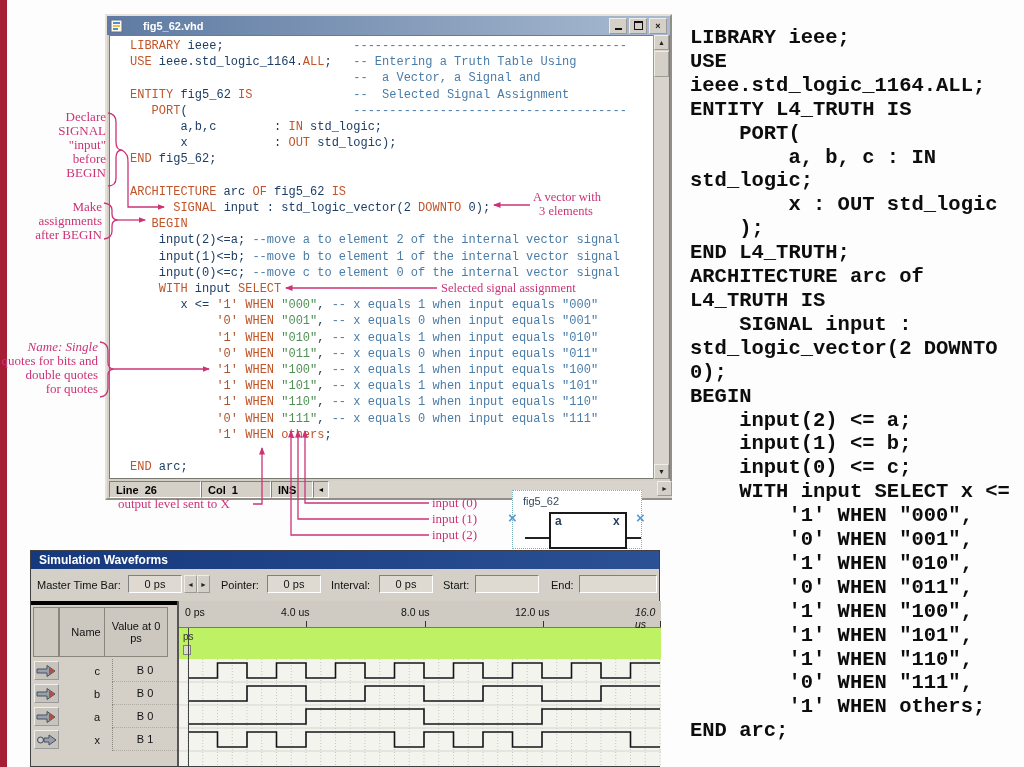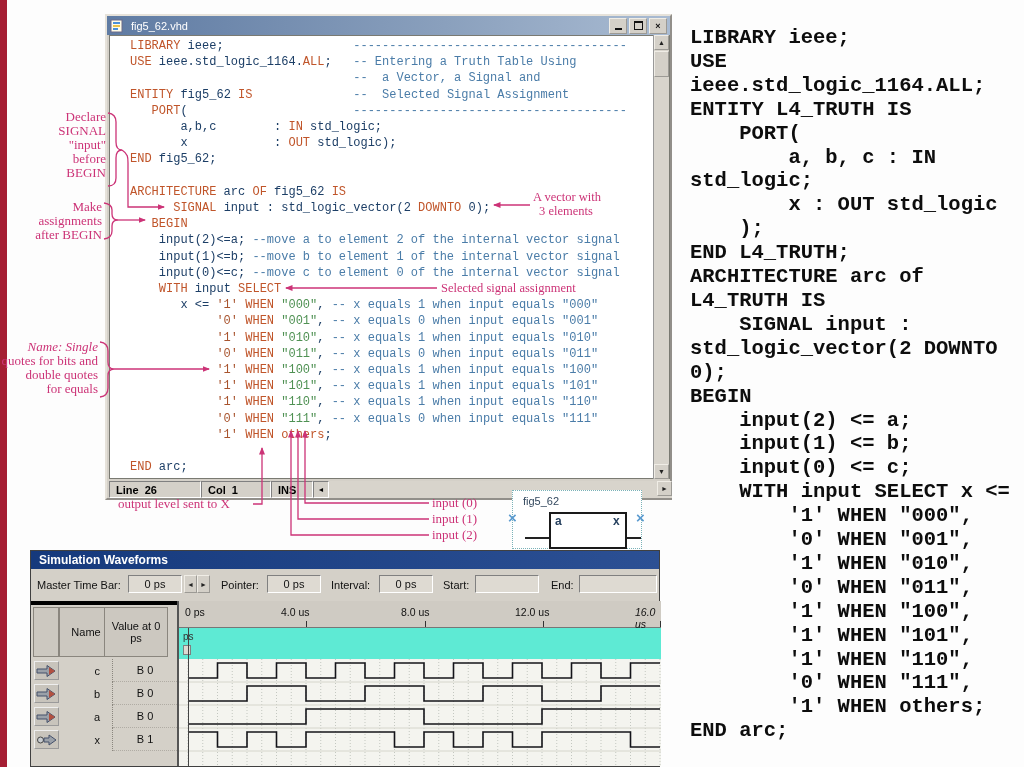--- a/index.html
+++ b/index.html
@@ -6,21 +6,21 @@
   #screen{position:relative;width:1024px;height:767px;background:#fdfdfd;overflow:hidden;
           font-family:"Liberation Sans",sans-serif;}
   .abs{position:absolute;}
   
   #left-stripe{left:0;top:0;width:7px;height:767px;background:#a51e33;}
   
   #editor{left:105px;top:14px;width:567px;height:486px;background:#d4d0c8;
           border:2px outset #e6e2da;box-sizing:border-box;}
   #ed-title{left:0;top:0;right:0;height:19px;background:linear-gradient(90deg,#5f7ba3,#8aa0bd 60%,#a9bbd2);
             display:flex;align-items:center;padding:0 3px;}
-  #ed-title .ttl{color:#fff;font-weight:normal;font-size:11px;margin-left:8px;flex:1;}
+  #ed-title .ttl{color:#fff;font-weight:bold;font-size:11px;margin-left:20px;flex:1;}
   .winbtn{width:16px;height:14px;background:#d4d0c8;border:1px outset #f0ede6;margin-left:2px;
           display:flex;align-items:center;justify-content:center;font-size:9px;font-weight:bold;color:#111;}
   .glyph-min{width:7px;height:2px;background:#111;margin-top:7px;}
   .glyph-res{width:7px;height:6px;border:1px solid #111;border-top-width:2px;}
   #ed-body{left:2px;top:19px;width:561px;height:444px;background:#fff;border:1px solid #7a7a72;
            box-sizing:border-box;overflow:hidden;}
   #code-lines{position:absolute;left:20px;top:2px;font-family:"Liberation Mono",monospace;
               font-size:12px;font-weight:400;line-height:16.2px;white-space:pre;color:#1c3e66;}
   #code-lines .kw{color:#c0552a;}
   #code-lines .com{color:#4a7ca8;}
@@ -45,21 +45,21 @@
             box-sizing:border-box;font-size:11px;display:flex;align-items:center;justify-content:center;}
   .spin{position:absolute;top:6px;width:13px;height:18px;background:#d4d0c8;border:1px outset #f0ede6;box-sizing:border-box;
         font-size:7px;display:flex;align-items:center;justify-content:center;color:#222;}
   #wp-main{left:0;top:50px;width:628px;height:165px;}
   .hdrcell{position:absolute;top:6px;height:50px;background:#ccc8c0;border:1px solid #8a867e;box-sizing:border-box;
            display:flex;align-items:center;justify-content:center;text-align:center;font-size:11px;color:#111;}
   #wv-sep{position:absolute;left:146px;top:0;width:2px;height:165px;background:#555;}
   #wv-scale{position:absolute;left:148px;top:0;width:482px;height:27px;background:#cfcbc3;border-bottom:1px solid #777;
             font-size:10.5px;color:#111;box-sizing:border-box;}
   .tick{position:absolute;bottom:0;width:1px;height:6px;background:#333;}
-  #wv-marker{position:absolute;left:148px;top:27px;width:482px;height:31px;background:#5eead4;font-size:10px;color:#333;}
+  #wv-marker{position:absolute;left:148px;top:27px;width:482px;height:31px;background:#bef264;font-size:10px;color:#333;}
   #wv-handle{position:absolute;left:4px;top:17px;width:8px;height:10px;background:#dedad2;border:1px solid #808080;box-sizing:border-box;}
   #wv-cursor{position:absolute;left:157px;top:27px;width:1px;height:138px;background:#444;}
   #wave-rows{position:absolute;left:0;top:58px;width:148px;height:107px;}
   .wrow{position:absolute;left:0;width:148px;height:23px;}
   .rowbtn{position:absolute;left:3px;top:2px;width:25px;height:19px;background:#c8c4bc;border:1px outset #eee;
           box-sizing:border-box;display:flex;align-items:center;justify-content:center;}
   .namecell{position:absolute;left:28px;top:0;width:54px;height:23px;border-right:1px dotted #8a867e;
             box-sizing:border-box;display:flex;align-items:center;justify-content:flex-end;padding-right:12px;font-size:11px;color:#111;}
   .valcell{position:absolute;left:82px;top:0;width:64px;height:23px;border-bottom:1px dotted #b0aca4;
            box-sizing:border-box;display:flex;align-items:center;justify-content:center;font-size:11px;color:#111;}
@@ -276,21 +276,21 @@
   </div>
   <div class="ann right" style="right:922px;left:auto;top:200px;">
     <div>Make</div>
     <div>assignments</div>
     <div>after BEGIN</div>
   </div>
   <div class="ann right" style="right:926px;left:auto;top:340px;">
     <div style="font-style:italic;">Name: Single</div>
     <div>quotes for bits and</div>
     <div>double quotes</div>
-    <div>for equals</div>
+    <div>for quotes</div>
   </div>
   <div class="ann" style="left:533px;top:190px;font-size:12.5px;">
     <div>A vector with</div>
     <div style="padding-left:6px;">3 elements</div>
   </div>
   <div class="ann" style="left:441px;top:281px;font-size:12.5px;">Selected signal assignment</div>
   <div class="ann" style="left:118px;top:497px;">output level sent to X</div>
   <div class="ann" style="left:432px;top:496px;">input (0)</div>
   <div class="ann" style="left:432px;top:512px;">input (1)</div>
   <div class="ann" style="left:432px;top:528px;">input (2)</div>

